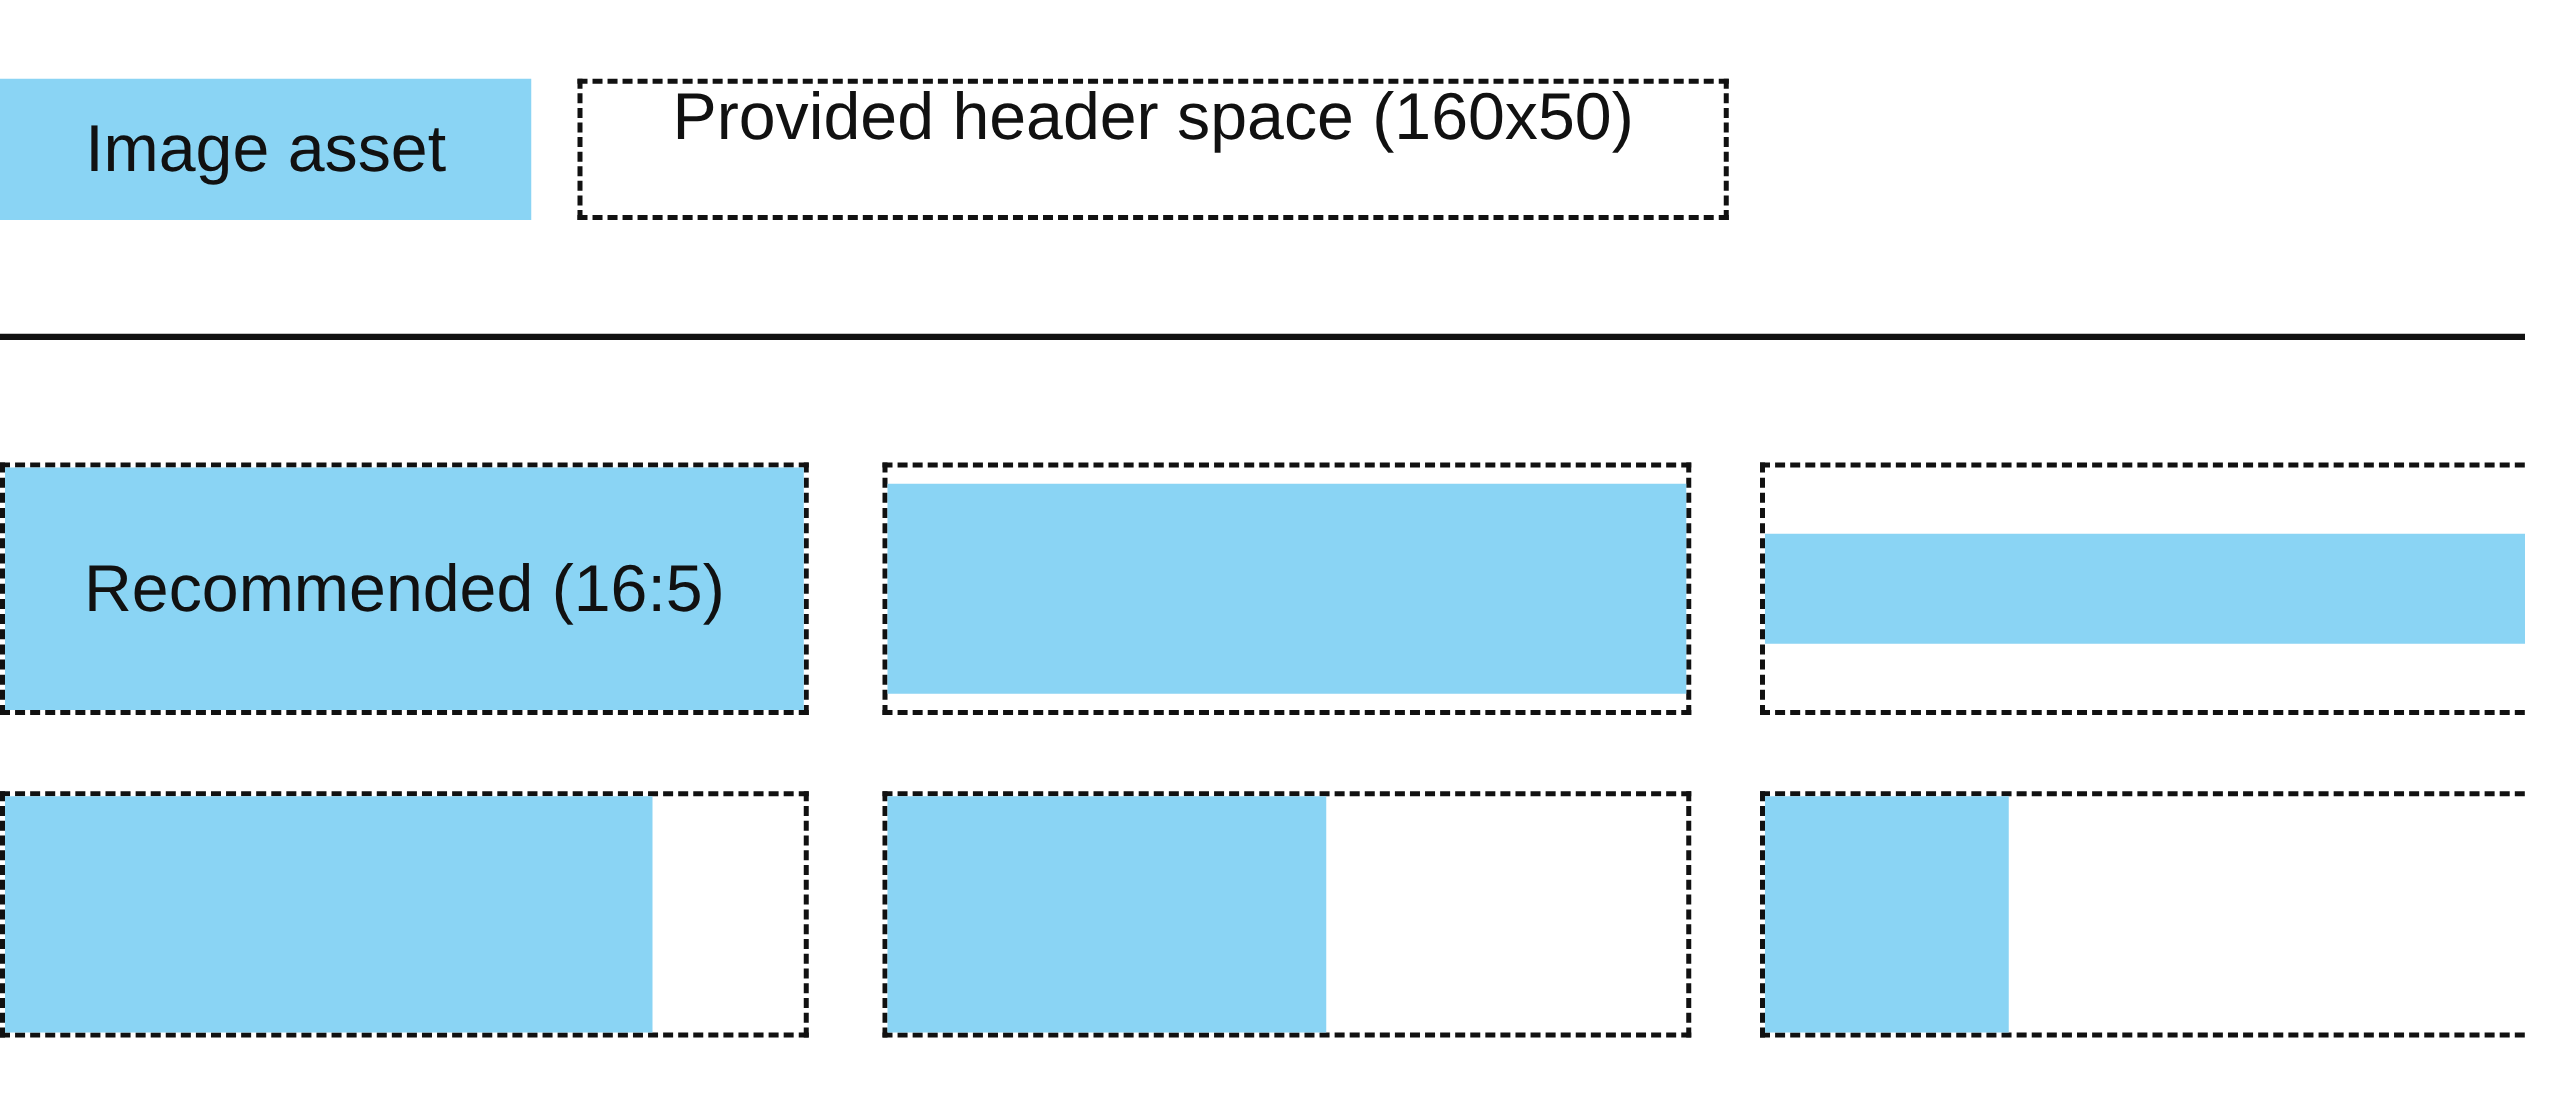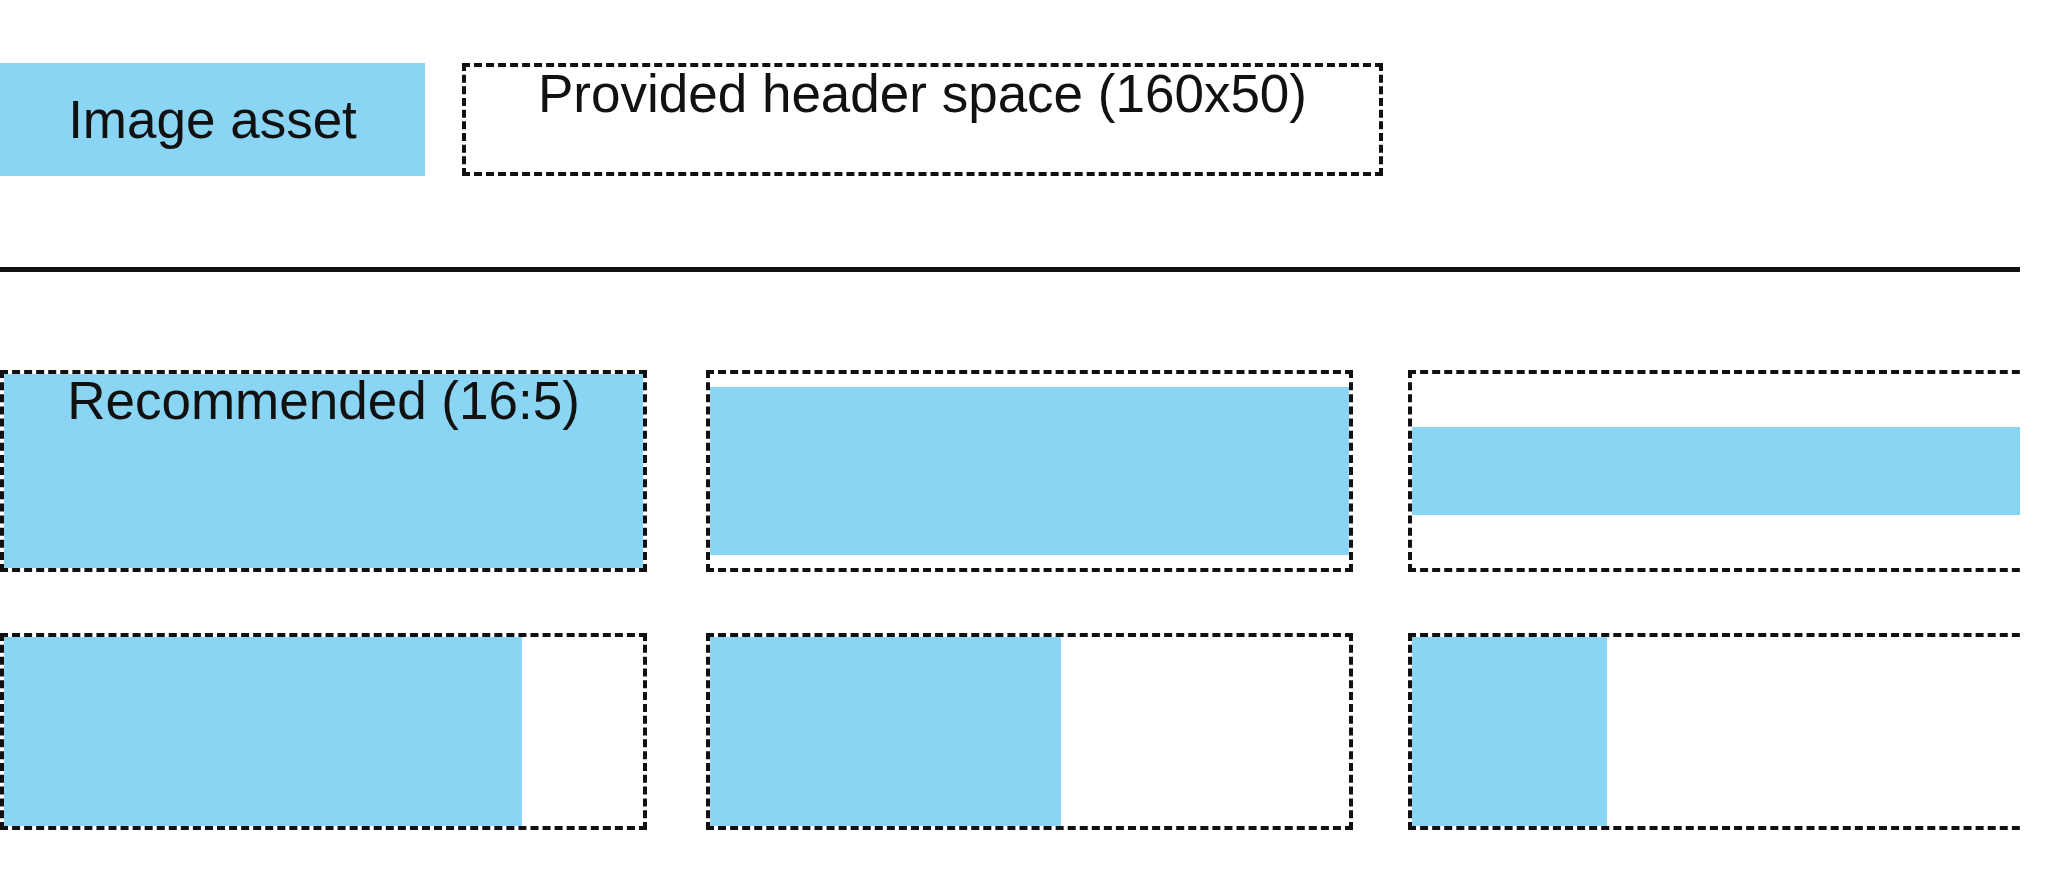--- a/index.html
+++ b/index.html
@@ -81,20 +81,21 @@
     background: var(--asset-blue, #8AD4F4);
   }
 
   .cell-label {
     position: absolute;
     left: 0;
     top: 0;
     right: 0;
     bottom: 0;
     display: flex;
+    align-items: center;
     justify-content: center;
     pointer-events: none;
   }
 </style>
 </head>
 <body>
 
 <div class="canvas">
 
   <div class="legend-swatch">

